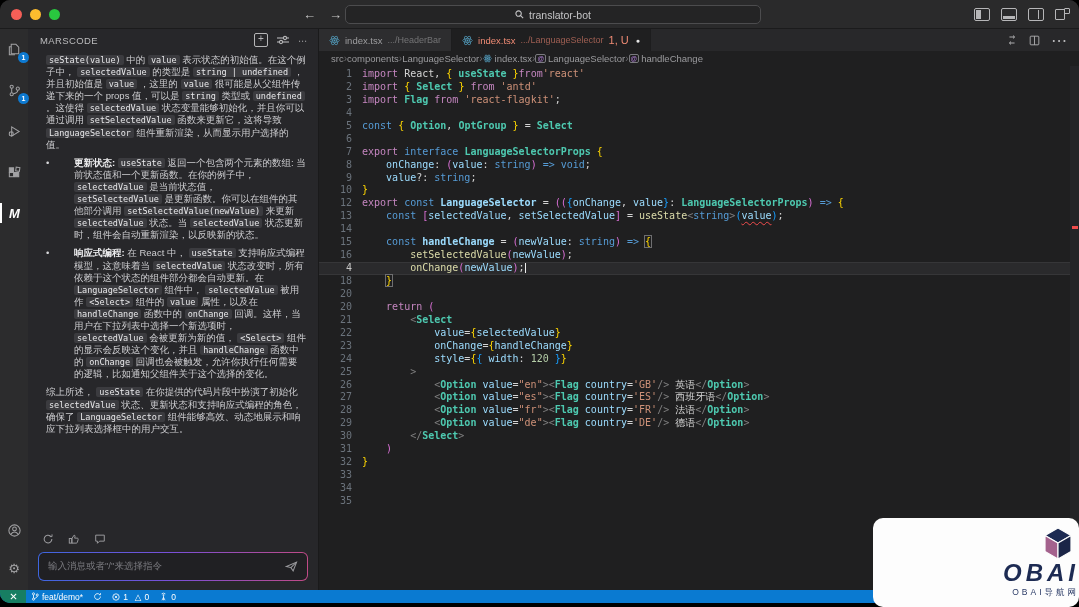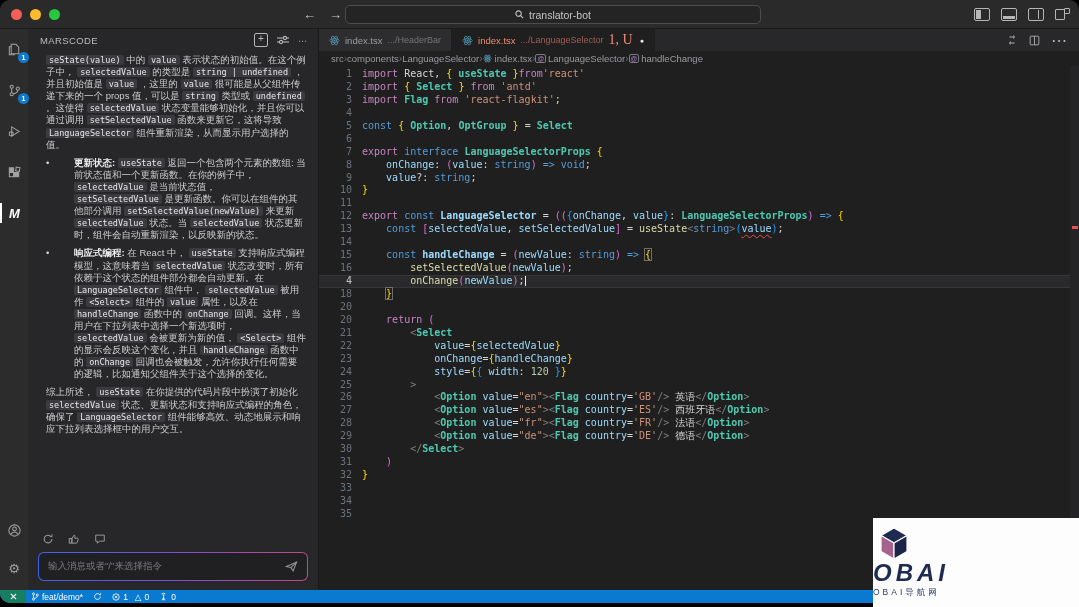--- a/index.html
+++ b/index.html
@@ -56,21 +56,21 @@
   .inputbox .ph{flex:1;color:#7b7b80;font-size:9.5px;}
   
   .editor{flex:1;display:flex;flex-direction:column;min-width:0;background:#1f1f20;}
   .tabbar{height:22px;flex:none;background:#28282a;display:flex;align-items:stretch;}
   .tab{display:flex;align-items:center;gap:5px;padding:0 10px;font-size:9.5px;border-right:1px solid #1d1d1e;cursor:pointer;}
   .tab.inactive{background:#2d2d2f;color:#9d9d9f;}
   .tab.active{background:#1f1f20;color:#e8836f;}
   .tab .dir{font-size:9px;opacity:.62;}
   .tab.active .name,.tab.active .tabbadge{color:#f08b74;}
   .tab .dot{color:#e6e6e6;font-size:7px;margin-left:2px;}
-  .tabbadge{font-size:14px;font-family:Liberation Serif, serif;}
+  .tabbadge{font-size:11px;}
   .tabbar-right{margin-left:auto;display:flex;align-items:center;gap:11px;padding-right:12px;color:#b5b5b7;}
   .breadcrumb{height:15px;flex:none;display:flex;align-items:center;padding-left:12px;font-size:9.5px;color:#9b9b9e;}
   .bc-sep{color:#68686b;font-size:10px;}
   .bc-sym{display:inline-block;border:1px solid #7a7a7e;border-radius:2px;color:#b180d7;font-size:6.5px;line-height:7px;padding:0 1px;margin-right:2px;}
   .bc-item{display:flex;align-items:center;cursor:pointer;}
   
   .code{flex:1;min-height:0;position:relative;padding-top:2px;font-family:"DejaVu Sans Mono","Liberation Mono",monospace;}
   .code-line{display:flex;height:12.95px;line-height:12.95px;font-size:10px;white-space:pre;}
   .code-line .ln{flex:none;width:33px;text-align:right;padding-right:10px;color:#6b737c;}
   .code-line .lc{flex:1;color:#d4d4d4;}
@@ -88,21 +88,21 @@
   .ov-marker{position:absolute;right:1.5px;top:160px;width:6px;height:3px;background:#f14c4c;}
   
   .statusbar{height:13px;flex:none;background:#0a7ad1;display:flex;align-items:stretch;color:#fff;font-size:8.5px;}
   .sb-it{display:flex;align-items:center;gap:3px;padding:0 5px;cursor:pointer;}
   .remote{background:#177e62;width:26px;justify-content:center;padding:0;}
   .sb-right{margin-left:auto;display:flex;align-items:stretch;}
   .chipbg{background:rgba(0,0,0,.28);}
   .mbrand{font-style:italic;font-weight:bold;font-size:8px;}
   
   .watermark{position:absolute;right:0;bottom:0;width:206px;height:89px;background:#fdfdfd;z-index:40;
-    display:flex;flex-direction:column;align-items:flex-start;justify-content:center;}
+    display:flex;flex-direction:column;align-items:flex-end;justify-content:center;border-radius:10px;}
   .wm-name{color:#1d2b53;font-weight:bold;font-style:italic;font-size:24px;letter-spacing:4px;line-height:22px;}
   .wm-cap{color:#2a3a66;font-size:8.5px;letter-spacing:3px;margin-top:3px;}
   svg{display:block;}
 </style>
 </head>
 <body>
 
 <div class="window">
 
   <div class="titlebar">
@@ -310,21 +310,20 @@
             <div class="code-line"><span class="ln">1</span><span class="lc"><span class="tk-kw">import</span><span class="tk-pl"> React, </span><span class="tk-b1">{</span><span class="tk-pl"> </span><span class="tk-ty">useState</span><span class="tk-pl"> </span><span class="tk-b1">}</span><span class="tk-kw">from</span><span class="tk-st">'react'</span></span></div>
             <div class="code-line"><span class="ln">2</span><span class="lc"><span class="tk-kw">import</span><span class="tk-pl"> </span><span class="tk-b1">{</span><span class="tk-pl"> </span><span class="tk-ty">Select</span><span class="tk-pl"> </span><span class="tk-b1">}</span><span class="tk-pl"> </span><span class="tk-kw">from</span><span class="tk-pl"> </span><span class="tk-st">'antd'</span></span></div>
             <div class="code-line"><span class="ln">3</span><span class="lc"><span class="tk-kw">import</span><span class="tk-pl"> </span><span class="tk-ty">Flag</span><span class="tk-pl"> </span><span class="tk-kw">from</span><span class="tk-pl"> </span><span class="tk-st">'react-flagkit'</span><span class="tk-pl">;</span></span></div>
             <div class="code-line"><span class="ln">4</span><span class="lc"></span></div>
             <div class="code-line"><span class="ln">5</span><span class="lc"><span class="tk-kb">const</span><span class="tk-pl"> </span><span class="tk-b1">{</span><span class="tk-pl"> </span><span class="tk-ty">Option</span><span class="tk-pl">, </span><span class="tk-ty">OptGroup</span><span class="tk-pl"> </span><span class="tk-b1">}</span><span class="tk-pl"> = </span><span class="tk-ty">Select</span></span></div>
             <div class="code-line"><span class="ln">6</span><span class="lc"></span></div>
             <div class="code-line"><span class="ln">7</span><span class="lc"><span class="tk-kw">export</span><span class="tk-pl"> </span><span class="tk-kb">interface</span><span class="tk-pl"> </span><span class="tk-ty">LanguageSelectorProps</span><span class="tk-pl"> </span><span class="tk-b1">{</span></span></div>
             <div class="code-line"><span class="ln">8</span><span class="lc"><span class="tk-pl">    </span><span class="tk-vr">onChange</span><span class="tk-pl">: </span><span class="tk-b2">(</span><span class="tk-vr">value</span><span class="tk-pl">: </span><span class="tk-kb">string</span><span class="tk-b2">)</span><span class="tk-pl"> </span><span class="tk-kb">=&gt;</span><span class="tk-pl"> </span><span class="tk-kb">void</span><span class="tk-pl">;</span></span></div>
             <div class="code-line"><span class="ln">9</span><span class="lc"><span class="tk-pl">    </span><span class="tk-vr">value</span><span class="tk-pl">?: </span><span class="tk-kb">string</span><span class="tk-pl">;</span></span></div>
             <div class="code-line"><span class="ln">10</span><span class="lc"><span class="tk-b1">}</span></span></div>
-            <div class="code-line"><span class="ln">11</span><span class="lc"></span></div>
             <div class="code-line"><span class="ln">12</span><span class="lc"><span class="tk-kw">export</span><span class="tk-pl"> </span><span class="tk-kb">const</span><span class="tk-pl"> </span><span class="tk-vb">LanguageSelector</span><span class="tk-pl"> = </span><span class="tk-b2">((</span><span class="tk-b3">{</span><span class="tk-vr">onChange</span><span class="tk-pl">, </span><span class="tk-vr">value</span><span class="tk-b3">}</span><span class="tk-pl">: </span><span class="tk-ty">LanguageSelectorProps</span><span class="tk-b2">)</span><span class="tk-pl"> </span><span class="tk-kb">=&gt;</span><span class="tk-pl"> </span><span class="tk-b1">{</span></span></div>
             <div class="code-line"><span class="ln">13</span><span class="lc"><span class="tk-pl">    </span><span class="tk-kb">const</span><span class="tk-pl"> </span><span class="tk-b2">[</span><span class="tk-vr">selectedValue</span><span class="tk-pl">, </span><span class="tk-vr">setSelectedValue</span><span class="tk-b2">]</span><span class="tk-pl"> = </span><span class="tk-fn">useState</span><span class="tk-tg">&lt;</span><span class="tk-kb">string</span><span class="tk-tg">&gt;</span><span class="tk-b3">(</span><span class="tk-err">value</span><span class="tk-b3">)</span><span class="tk-pl">;</span></span></div>
             <div class="code-line"><span class="ln">14</span><span class="lc"></span></div>
             <div class="code-line"><span class="ln">15</span><span class="lc"><span class="tk-pl">    </span><span class="tk-kb">const</span><span class="tk-pl"> </span><span class="tk-vb">handleChange</span><span class="tk-pl"> = </span><span class="tk-b2">(</span><span class="tk-vr">newValue</span><span class="tk-pl">: </span><span class="tk-kb">string</span><span class="tk-b2">)</span><span class="tk-pl"> </span><span class="tk-kb">=&gt;</span><span class="tk-pl"> </span><span class="tk-bx">{</span></span></div>
             <div class="code-line"><span class="ln">16</span><span class="lc"><span class="tk-pl">        </span><span class="tk-fn">setSelectedValue</span><span class="tk-b2">(</span><span class="tk-vr">newValue</span><span class="tk-b2">)</span><span class="tk-pl">;</span></span></div>
             <div class="code-line current"><span class="ln">4</span><span class="lc"><span class="tk-pl">        </span><span class="tk-fn">onChange</span><span class="tk-b2">(</span><span class="tk-vr">newValue</span><span class="tk-b2">)</span><span class="tk-pl">;</span><span class="tk-cur"></span></span></div>
             <div class="code-line"><span class="ln">18</span><span class="lc"><span class="tk-pl">    </span><span class="tk-bx">}</span></span></div>
             <div class="code-line"><span class="ln">20</span><span class="lc"></span></div>
             <div class="code-line"><span class="ln">20</span><span class="lc"><span class="tk-pl">    </span><span class="tk-kw">return</span><span class="tk-pl"> </span><span class="tk-b2">(</span></span></div>
             <div class="code-line"><span class="ln">21</span><span class="lc"><span class="tk-pl">        </span><span class="tk-tg">&lt;</span><span class="tk-ty">Select</span></span></div>

